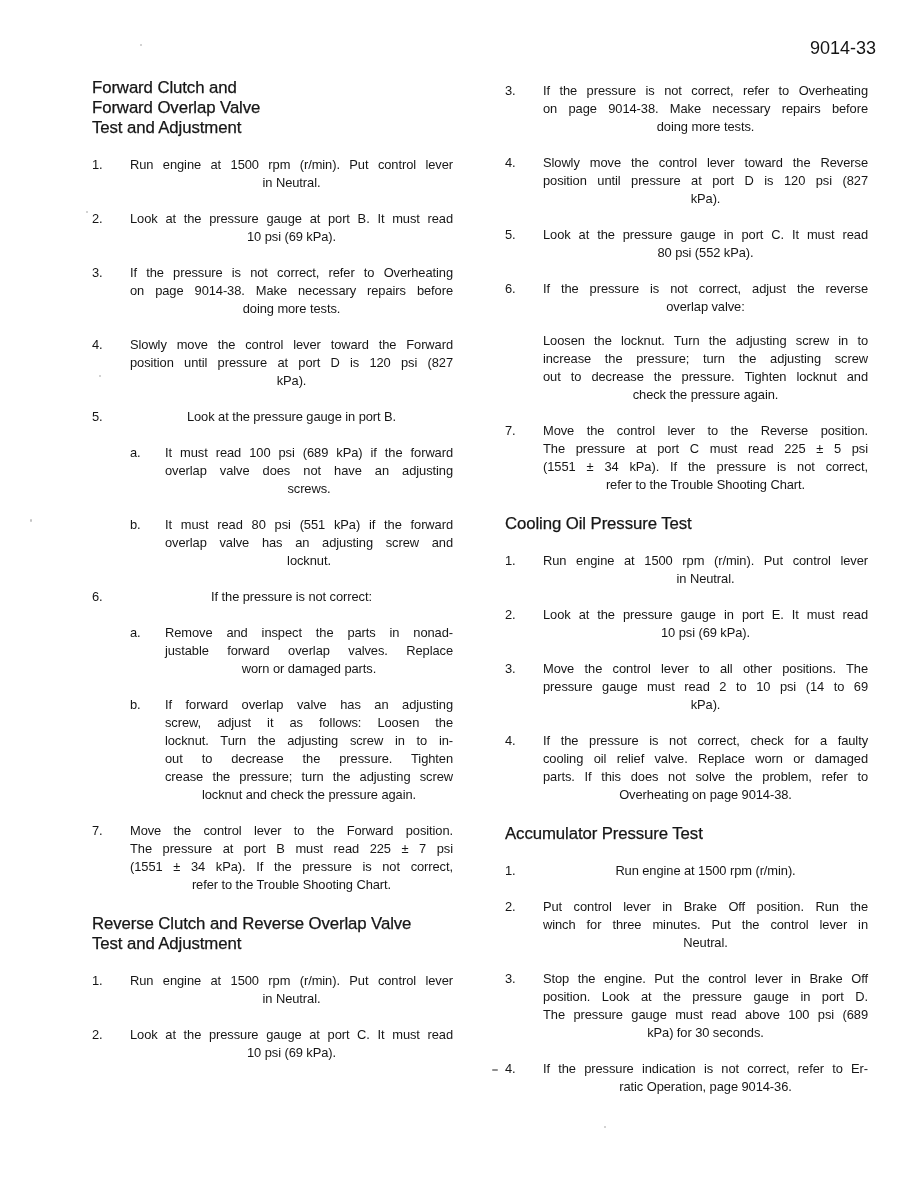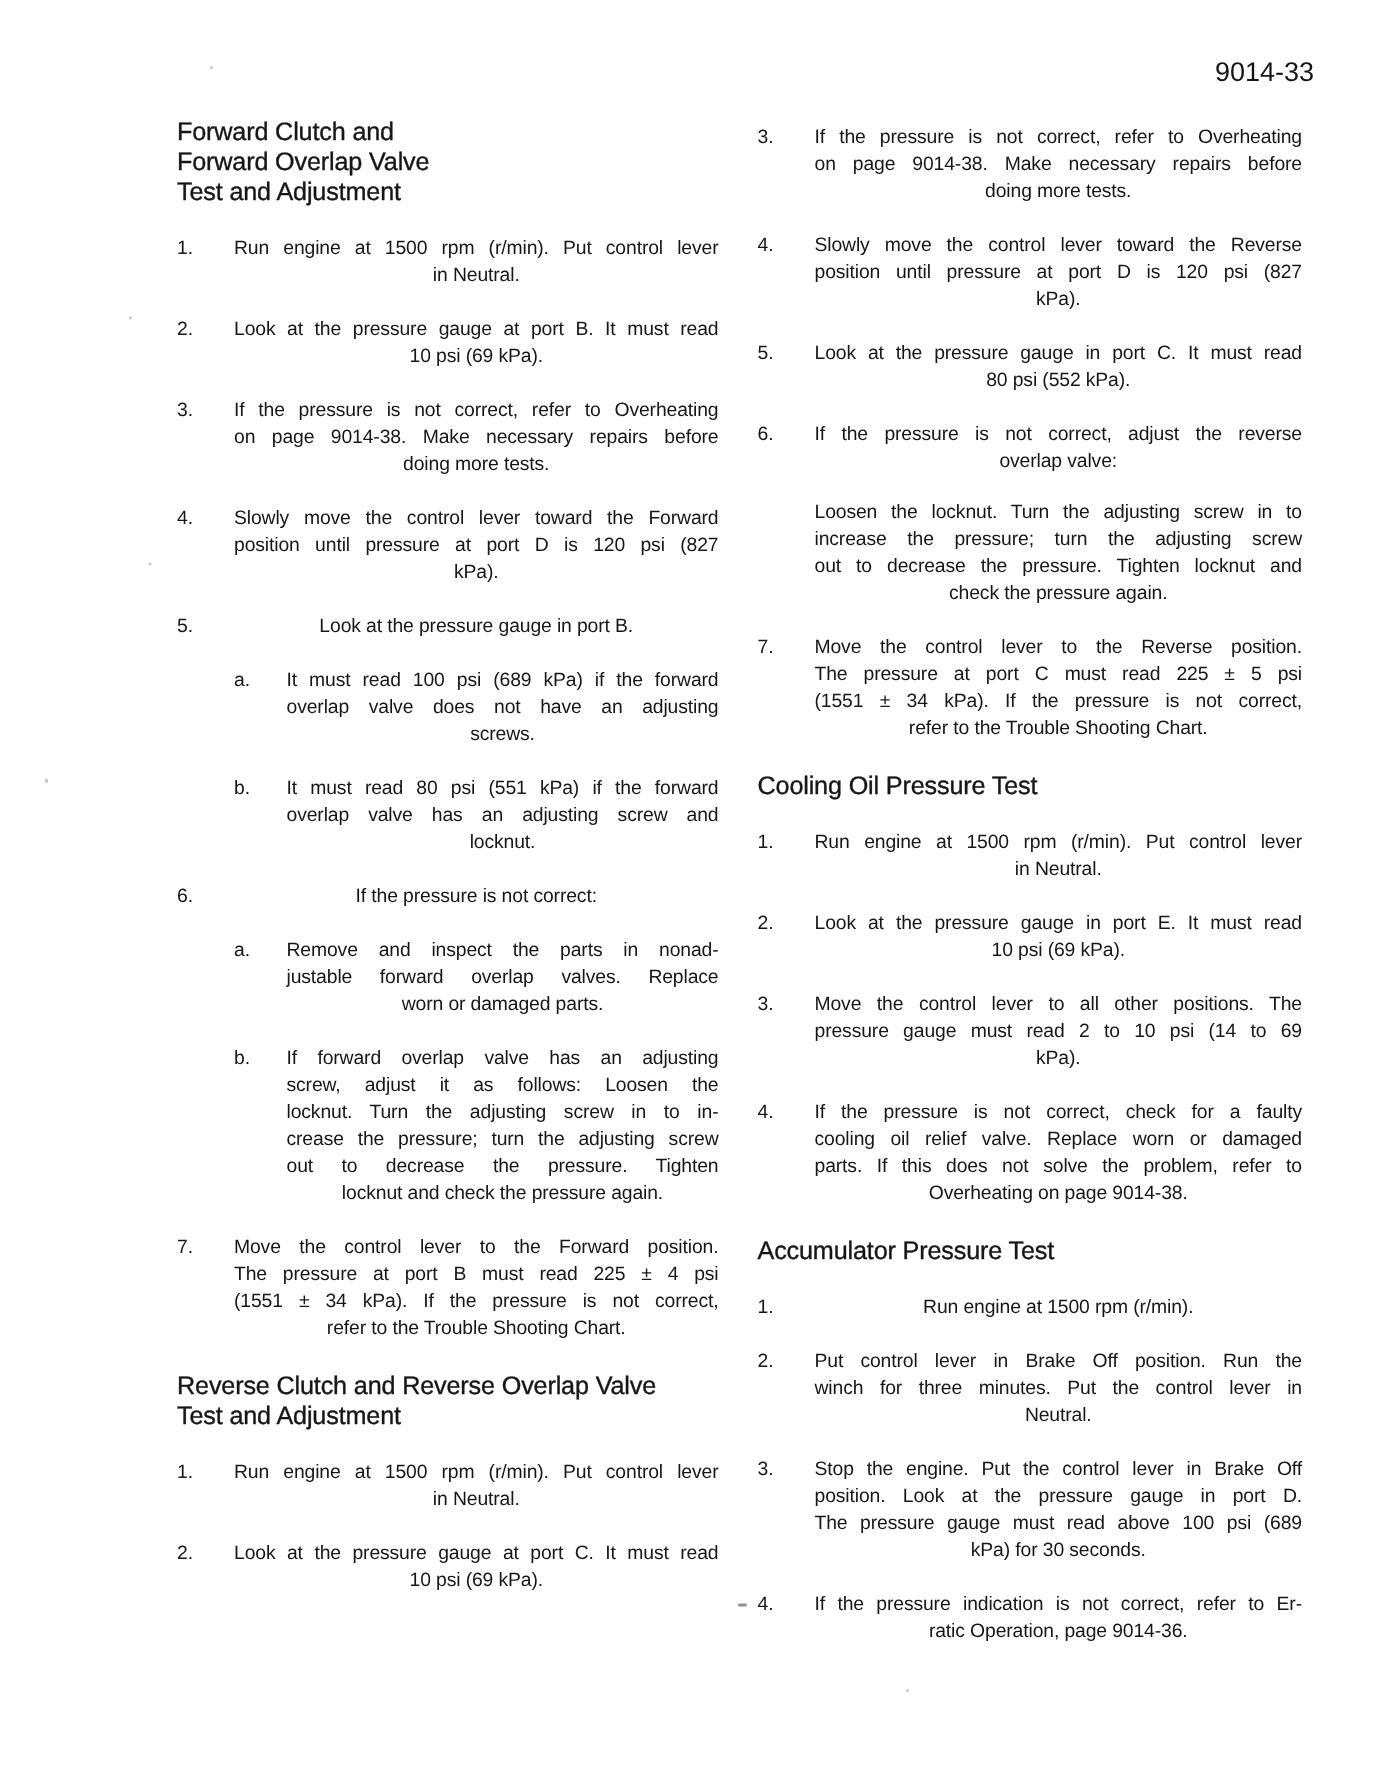--- a/index.html
+++ b/index.html
@@ -18,21 +18,21 @@
     left: 810px;
     font-size: 18px;
     color: #141414;
   }
   .col {
     position: absolute;
     font-size: 12.9px;
     line-height: 18px;
     letter-spacing: -0.08px;
   }
-  .col-left  { left: 118px; top: 78px;  width: 361px; }
+  .col-left  { left: 92px; top: 78px;  width: 361px; }
   .col-right { left: 505px; top: 82px;  width: 363px; }
   .col > :first-child { margin-top: 0; }
   .heading {
     font-size: 16.8px;
     line-height: 20px;
     font-weight: 400;
     -webkit-text-stroke: 0.25px #161616;
     white-space: pre-line;
     margin: 20px 0 0 0;
     letter-spacing: -0.1px;
@@ -120,32 +120,32 @@
               <div class="jline">justable forward overlap valves. Replace</div>
               <div class="lline">worn or damaged parts.</div>
             </div>
           </div>
           <div class="sub">
             <div class="snum">b.</div>
             <div class="stext">
               <div class="jline">If forward overlap valve has an adjusting</div>
               <div class="jline">screw, adjust it as follows: Loosen the</div>
               <div class="jline">locknut. Turn the adjusting screw in to in-</div>
+              <div class="jline">out to decrease the pressure. Tighten</div>
               <div class="jline">crease the pressure; turn the adjusting screw</div>
-              <div class="jline">out to decrease the pressure. Tighten</div>
               <div class="lline">locknut and check the pressure again.</div>
             </div>
           </div>
         </div>
       </div>
       <div class="item">
         <div class="inum">7.</div>
         <div class="itext">
           <div class="jline">Move the control lever to the Forward position.</div>
-          <div class="jline">The pressure at port B must read 225 ± 4 psi</div>
+          <div class="jline">The pressure at port B must read 225 ± 7 psi</div>
           <div class="jline">(1551 ± 34 kPa). If the pressure is not correct,</div>
           <div class="lline">refer to the Trouble Shooting Chart.</div>
         </div>
       </div>
       <h2 class="heading">Reverse Clutch and Reverse Overlap Valve
 Test and Adjustment</h2>
       <div class="item">
         <div class="inum">1.</div>
         <div class="itext">
           <div class="jline">Run engine at 1500 rpm (r/min). Put control lever</div>

